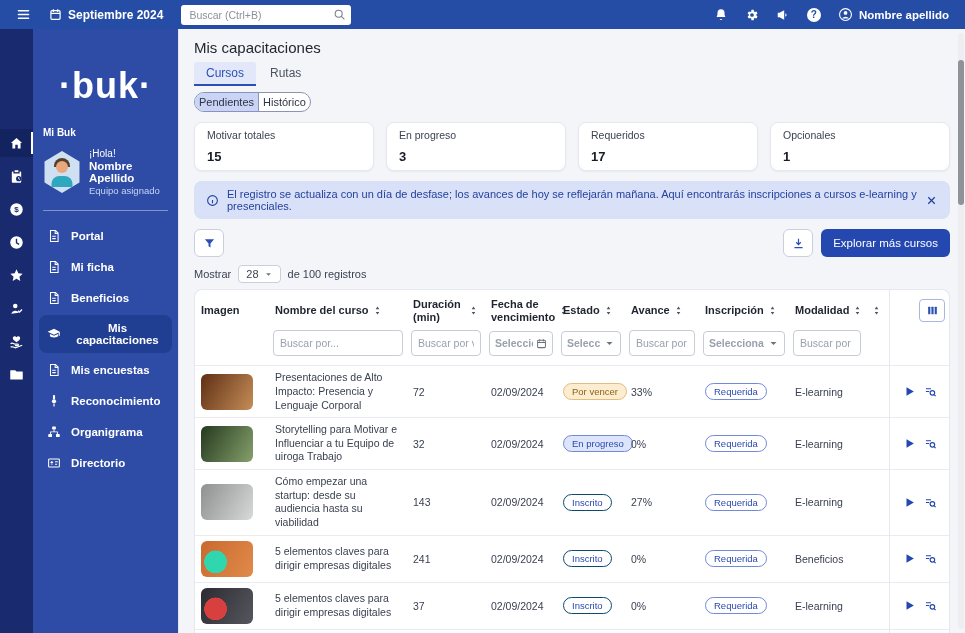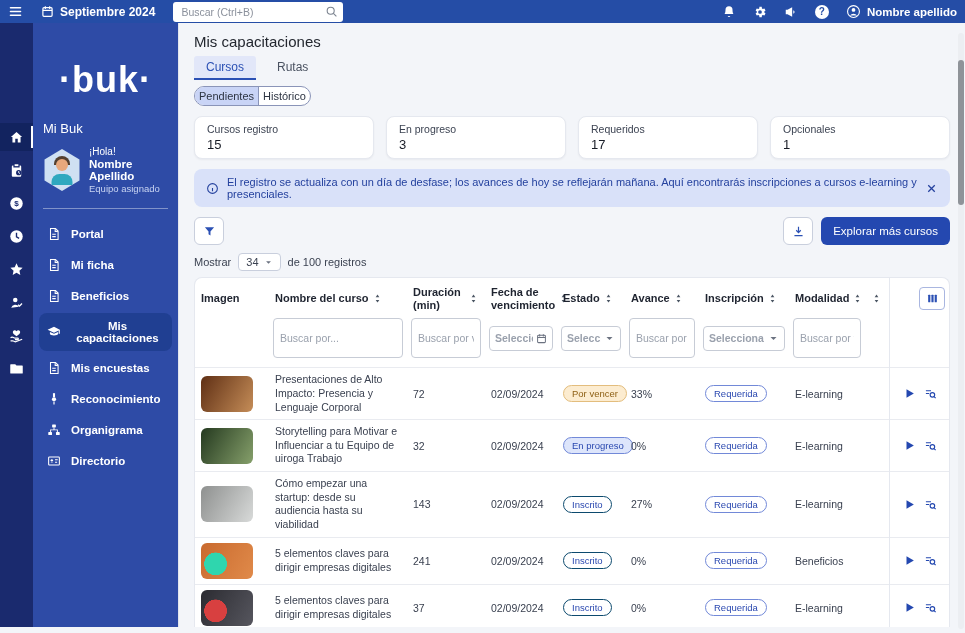--- a/index.html
+++ b/index.html
@@ -7,22 +7,22 @@
   body {
     width:965px; height:633px; overflow:hidden;
     font-family:"Liberation Sans", sans-serif;
     background:#f3f5f9; color:#1f2430;
   }
   .ic { display:inline-flex; }
   .ic svg { width:100%; height:100%; display:block; }
 
   
   .topbar {
-    height:23px; background:#254da6; color:#fff;
-    display:flex; align-items:center; padding:0 8px; position:relative; z-index:5;
+    height:29px; background:#254da6; color:#fff;
+    display:flex; align-items:center; padding:0 16px; position:relative; z-index:5;
   }
   .hamburger { width:15px; height:15px; color:#fff; cursor:pointer; }
   .tb-cal { width:13px; height:13px; margin-left:18px; margin-right:6px; }
   .tb-date { font-size:12px; font-weight:bold; }
   .tb-search { position:relative; margin-left:18px; }
   .tb-search input {
     width:170px; height:20px; border:none; border-radius:3px; background:#fff;
     font-size:10.5px; padding:0 22px 0 8px; color:#333; outline:none;
     font-family:"Liberation Sans", sans-serif;
   }
@@ -49,21 +49,21 @@
   }
   .rail-item .ic { width:15px; height:15px; }
   .rail-item.active { background:#12235f; }
   .rail-item.active::after {
     content:""; position:absolute; right:0; top:3px; bottom:3px; width:2px; background:#fff;
   }
 
   
   .sidebar { width:145px; background:#2e4ba6; color:#fff; display:flex; flex-direction:column; }
   .logo { text-align:center; margin-top:36px; font-size:36px; font-weight:600; letter-spacing:1px; }
-  .side-section { font-size:13px; font-weight:normal; padding:20px 2px 0 10px; }
+  .side-section { font-size:10px; font-weight:bold; padding:20px 2px 0 10px; }
   .profile { display:flex; gap:8px; padding:10px 8px 8px 10px; align-items:center; }
   .hex { width:38px; height:42px; flex:none; background:#cfe0f2;
     clip-path:polygon(50% 0,96% 25%,96% 75%,50% 100%,4% 75%,4% 25%); position:relative; }
   .hex .hair { position:absolute; top:7px; left:50%; transform:translateX(-50%); width:16px; height:9px; border-radius:8px 8px 0 0; background:#54402f; }
   .hex .head { position:absolute; top:10px; left:50%; transform:translateX(-50%); width:12px; height:12px; border-radius:50%; background:#e8a87c; }
   .hex .torso { position:absolute; bottom:6px; left:50%; transform:translateX(-50%); width:21px; height:11px; border-radius:8px 8px 0 0; background:#2fa8bf; }
   .profile-greet { font-size:10px; }
   .profile-name { font-size:11.5px; font-weight:bold; margin:1px 0; }
   .profile-role { font-size:9.5px; color:#c8d4f2; }
   .side-div { border-top:1px solid rgba(255,255,255,.4); margin:6px 10px; }
@@ -71,35 +71,35 @@
   .menu-item {
     display:flex; align-items:center; gap:10px; margin:3px 6px; padding:7px 8px;
     border-radius:8px; font-size:11.5px; font-weight:bold; cursor:pointer;text-align:center;
   }
   .menu-item .ic { width:14px; height:14px; flex:none; }
   .menu-item.active { background:#203f92; }
 
   
   .main { flex:1; padding:6px 15px 0 15px; border-left:1px solid #e2e5ec; background:#f3f5f9; overflow:hidden; }
   .page-title { font-size:15px; font-weight:500; color:#23272f; margin:4px 0 6px; }
-  .tabs { display:flex; gap:9px; margin-bottom:6px; }
+  .tabs { display:flex; gap:2px; margin-bottom:6px; }
   .tab { font-size:12px; padding:4px 12px; color:#4a5261; cursor:pointer; border-bottom:2px solid transparent; }
   .tab.active { color:#2b50b4; background:#e2e7f9; border-bottom-color:#2b50b4; border-radius:3px 3px 0 0; }
   .toggle { display:inline-flex; border:1px solid #8a94b8; border-radius:13px; overflow:hidden; margin-bottom:10px; background:#fff; }
   .toggle-seg { font-size:11px; padding:3px 4px; color:#2d3442; cursor:pointer; }
   .toggle-seg.active { background:#c9d4f6; }
   .toggle-seg + .toggle-seg { border-left:1px solid #8a94b8; }
 
   .stats { display:flex; gap:12px; margin-bottom:10px; }
   .stat-card {
     flex:1; background:#fff; border:1px solid #e5e8ef; border-radius:8px; padding:6px 12px;
     box-shadow:0 1px 2px rgba(16,24,40,.05);
   }
   .stat-label { font-size:10.5px; color:#3c4352; }
-  .stat-value { font-size:13px; font-weight:normal; color:#181c26; margin-top:2px; }
+  .stat-value { font-size:13px; font-weight:bold; color:#181c26; margin-top:8px; }
 
   .banner {
     display:flex; align-items:center; gap:8px; background:#d9e1f9; border-radius:8px;
     padding:7px 12px; margin-bottom:10px; color:#24419e; font-size:11px;
   }
   .banner .ic { width:13px; height:13px; flex:none; }
   .banner-close { width:11px; height:11px; margin-left:auto; cursor:pointer; flex:none; }
 
   .controls { display:flex; align-items:flex-start; margin-bottom:8px; }
   .btn-outline {
@@ -125,21 +125,21 @@
   .table-card {
     background:#fff; border:1px solid #e5e8ef; border-bottom:none; border-radius:8px 8px 0 0;
     height:354px; overflow:hidden;
   }
   table { width:100%; border-collapse:collapse; table-layout:fixed; }
   th { text-align:left; font-size:11px; font-weight:bold; color:#1f2430; padding:8px 6px 2px; vertical-align:middle; }
   th .th-wrap { display:flex; align-items:center; gap:3px; line-height:1.15; }
   .sort-ic { width:11px; height:11px; color:#4b5563; flex:none; cursor:pointer; }
   .filter-cell { padding:5px 4px 9px; }
   .f-input {
-    width:100%; height:40px; border:1px solid #c7ccd6; border-radius:4px; background:#fff;
+    width:100%; height:26px; border:1px solid #c7ccd6; border-radius:4px; background:#fff;
     font-size:10.5px; padding:0 6px; color:#333; outline:none; font-family:"Liberation Sans", sans-serif;
   }
   .f-input::placeholder { color:#9aa1ad; }
   .f-select {
     height:25px; border:1px solid #c7ccd6; border-radius:4px; background:#fff;
     display:flex; align-items:center; padding:0 5px; gap:3px; cursor:pointer;
   }
   .f-select span { font-size:10.5px; color:#9aa1ad; flex:1; overflow:hidden; white-space:nowrap; }
   .f-select .ic { width:11px; height:11px; color:#6b7280; flex:none; }
   .cols-btn {
@@ -393,21 +393,21 @@
     <div class="tabs">
         <div class="tab active">Cursos</div>
         <div class="tab">Rutas</div>
       </div>
     <div><div class="toggle">
           <div class="toggle-seg active">Pendientes</div>
           <div class="toggle-seg">Histórico</div>
         </div></div>
     <div class="stats">
         <div class="stat-card">
-          <div class="stat-label">Cursos registro</div>
+          <div class="stat-label">Motivar totales</div>
           <div class="stat-value">15</div>
         </div>
         <div class="stat-card">
           <div class="stat-label">En progreso</div>
           <div class="stat-value">3</div>
         </div>
         <div class="stat-card">
           <div class="stat-label">Requeridos</div>
           <div class="stat-value">17</div>
         </div>
@@ -448,21 +448,21 @@
               </svg>
             </span>
         </div>
         <button class="btn-primary">Explorar más cursos</button>
       </div>
     </div>
 
     <div class="pager">
       <span>Mostrar</span>
       <div class="pager-select">
-        <span>34</span>
+        <span>28</span>
         <span class="ic">
             <svg viewBox="0 0 24 24" fill="currentColor">
               <path d="M5.5 8.5 12 15l6.5-6.5z"></path>
             </svg>
           </span>
       </div>
       <span>de 100 registros</span>
     </div>
 
     <div class="table-card">

